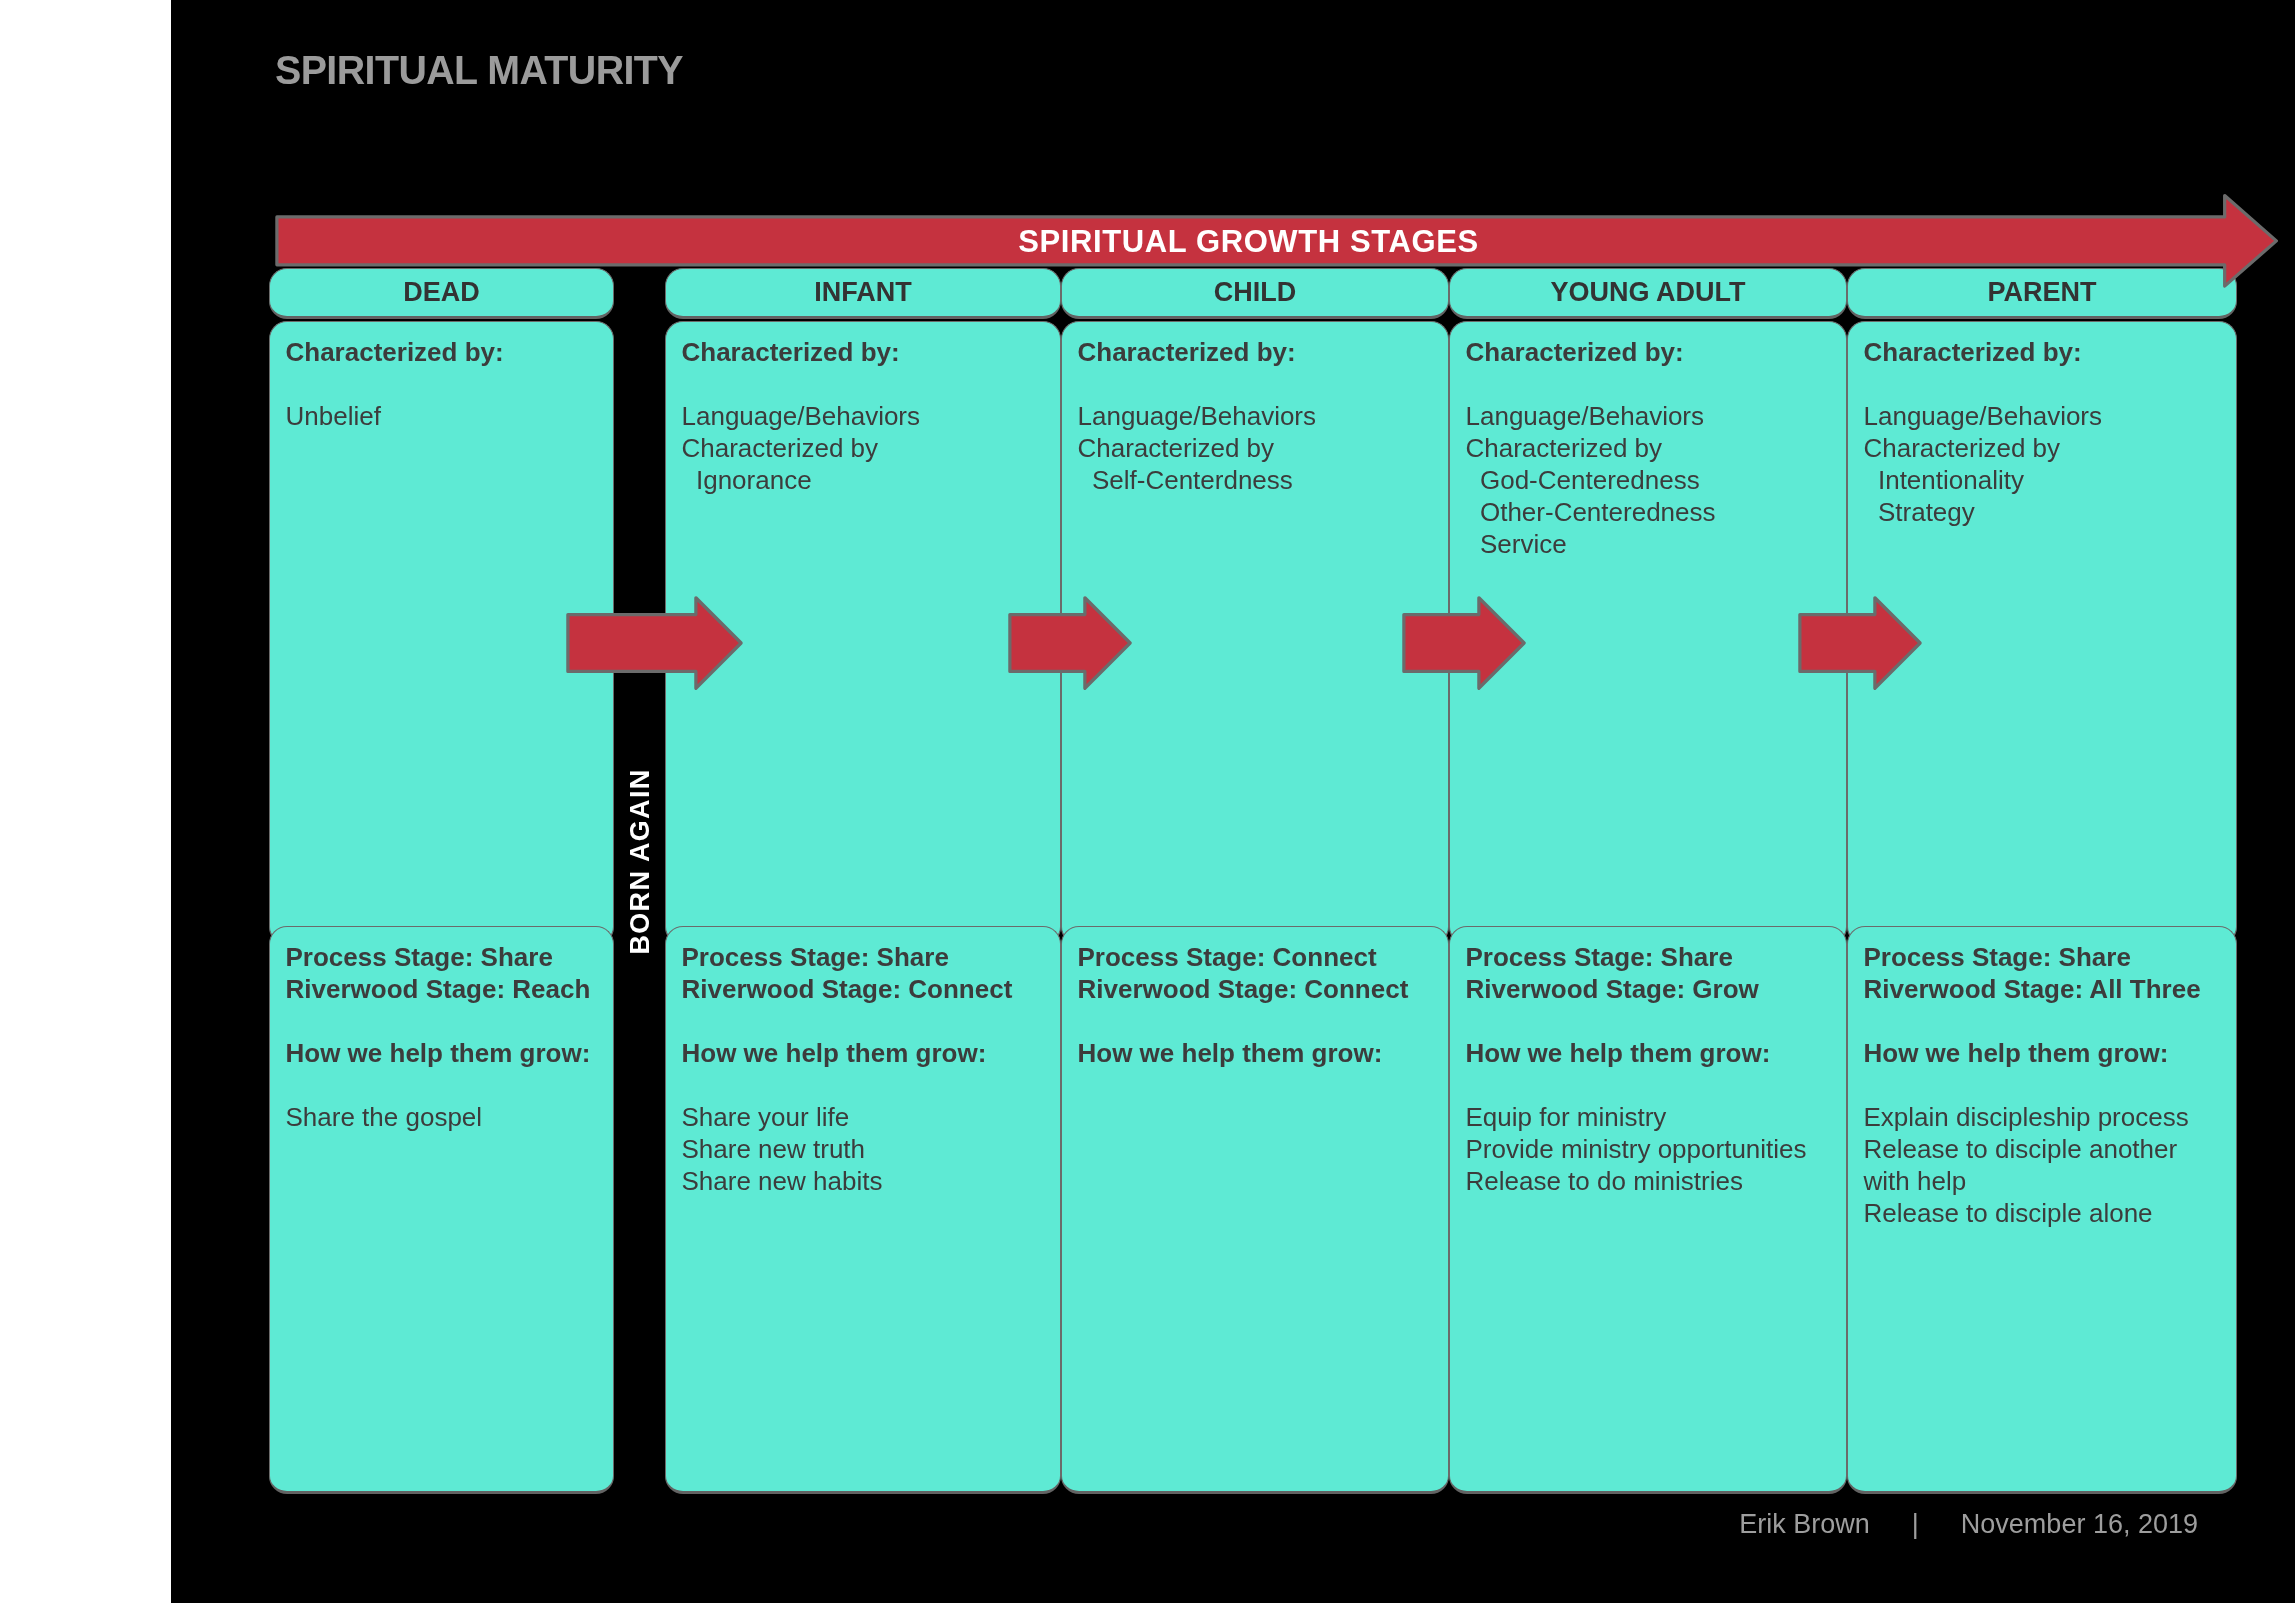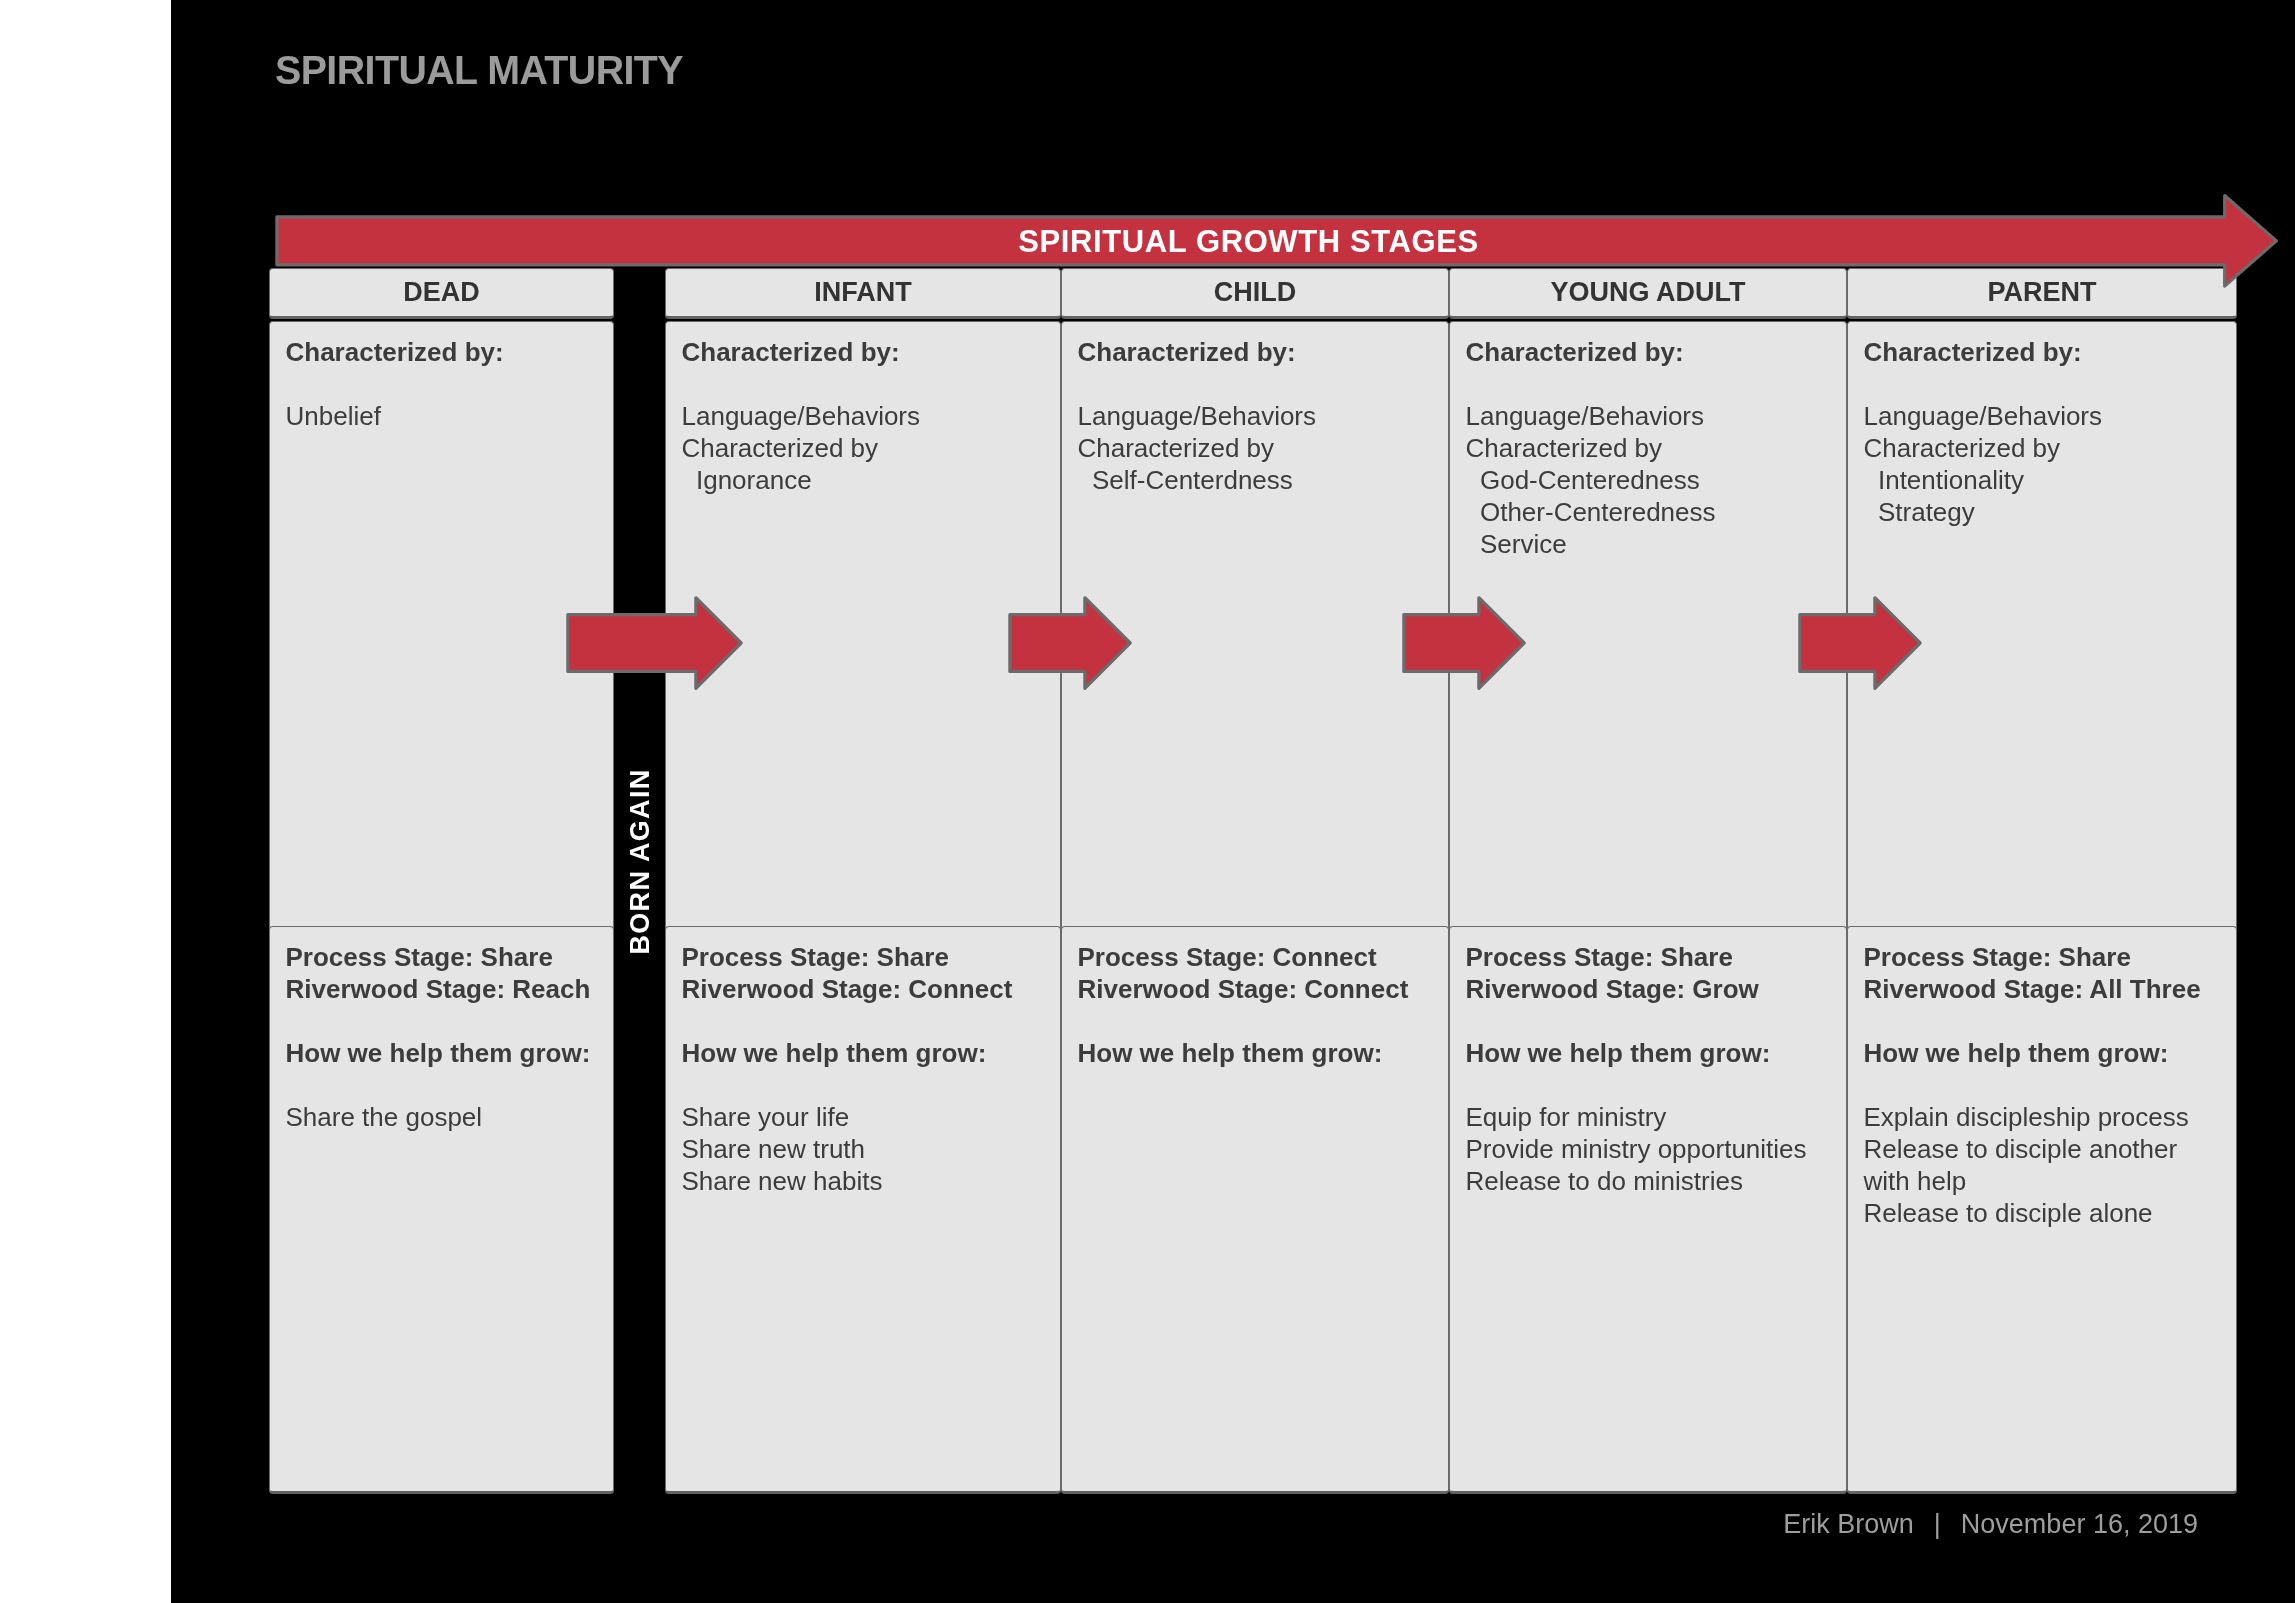--- a/index.html
+++ b/index.html
@@ -13,22 +13,22 @@
     font-size:41px;font-weight:bold;color:#9b9b9b;letter-spacing:-0.6px;
     transform:scaleX(.96);transform-origin:left top;white-space:nowrap;
   }
   
   .c0{left:269px;width:345px;}
   .c1{left:665px;width:396px;}
   .c2{left:1061px;width:388px;}
   .c3{left:1449px;width:398px;}
   .c4{left:1847px;width:390px;}
   .box{
-    position:absolute;background:#e5e5e5;box-sizing:border-box;
-    border:1.3px solid #6b6b6b;border-bottom:3.9px solid #636363;border-radius:4px;
+    position:absolute;background:#5eead4;box-sizing:border-box;
+    border:1.3px solid #6b6b6b;border-bottom:3.9px solid #636363;border-radius:18px;
     z-index:2;color:#3c3c3c;
   }
   .hdr{top:268px;height:51px;display:flex;align-items:center;justify-content:center;
        font-size:27px;font-weight:bold;color:#333;}
   .row-top{top:321px;height:624px;padding:14.2px 15.5px;}
   .row-bot{top:886px;height:568px;padding:14.2px 15.5px;margin-top:40px;}
   .bold{font-weight:bold;}
   .pre{white-space:pre-wrap;}
   .cell-text{font-size:26px;line-height:32px;}
   .mt{margin-top:32px;}
@@ -47,21 +47,21 @@
     position:absolute;left:269px;top:217px;width:1959px;height:49px;z-index:5;
     display:flex;align-items:center;justify-content:center;
     color:#fff;font-size:31px;font-weight:bold;letter-spacing:0.6px;
   }
   
   .arrow-svg{position:absolute;top:595px;z-index:6;}
   .a1{left:564px;} .a2{left:1006px;} .a3{left:1400px;} .a4{left:1796px;}
   
   .footer{
     position:absolute;right:97px;top:1509px;z-index:3;
-    display:flex;align-items:center;gap:20px;
+    display:flex;align-items:center;gap:42px;
     color:#9e9e9e;font-size:27px;
   }
 </style>
 </head>
 <body>
 
 <div id="stage">
 
   <div class="left-strip"></div>
 

